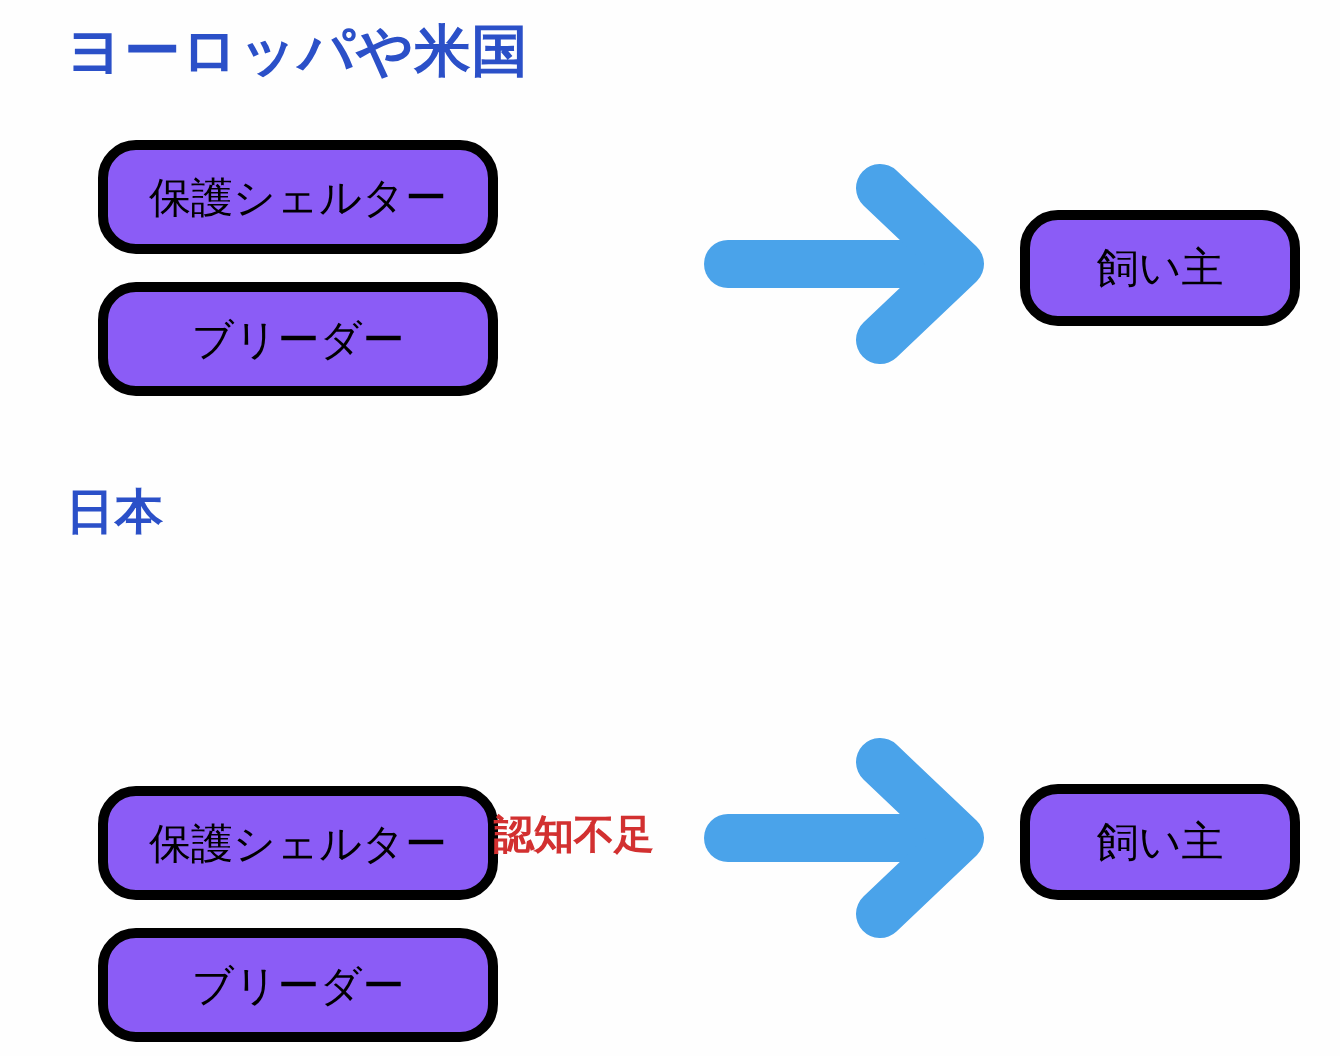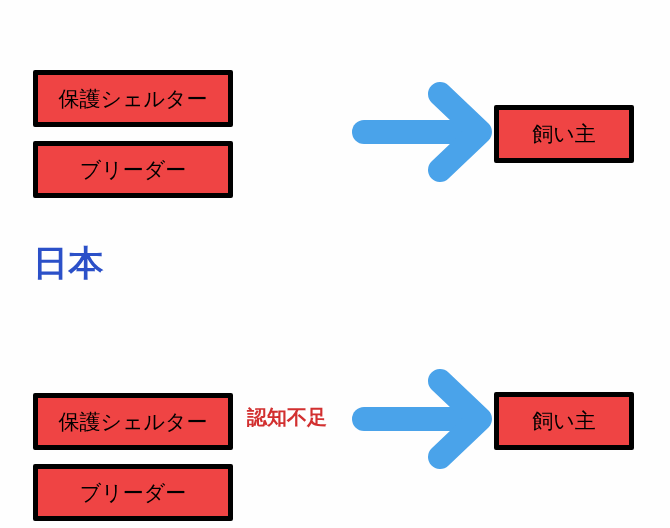--- a/index.html
+++ b/index.html
@@ -27,35 +27,36 @@
     white-space: nowrap;
   }
   #heading-western {
     left: 33px;
     top: 7px;
     font-size: 28px;
   }
   #heading-japan {
     left: 33px;
     top: 240px;
-    font-size: 35px;
+    font-size: 24px;
     text-align: center;
   }
   .node-box {
     position: absolute;
     box-sizing: border-box;
     border: 5px solid #000000;
-    border-radius: 2px;
-    background: #ef4444;
+    border-radius: 19px;
+    background: #8b5cf6;
     display: flex;
     align-items: center;
     justify-content: center;
     color: #000000;
     font-size: 21px;
     white-space: nowrap;
+    margin-left: 16px;
   }
   .source-box {
     left: 33px;
     width: 200px;
     height: 57px;
   }
   .owner-box {
     width: 140px;
     height: 58px;
     left: 494px;
@@ -88,20 +89,21 @@
   #label-awareness-gap {
     left: 247px;
     top: 404px;
   }
 </style>
 </head>
 <body>
 
 <div class="canvas">
 
+  <div class="section-heading" id="heading-western">ヨーロッパや米国</div>
 
   <div class="node-box source-box" id="box-shelter-west">保護シェルター</div>
 
   <div class="node-box source-box" id="box-breeder-west">ブリーダー</div>
 
   <svg class="arrow" id="arrow-west" viewBox="0 0 150 100">
     <g fill="none" stroke="#4aa3ea" stroke-linecap="round" stroke-linejoin="round">
       <line x1="12" y1="50" x2="122" y2="50" stroke-width="24"></line>
       <polyline points="88,12 128,50 88,88" stroke-width="24"></polyline>
     </g>

